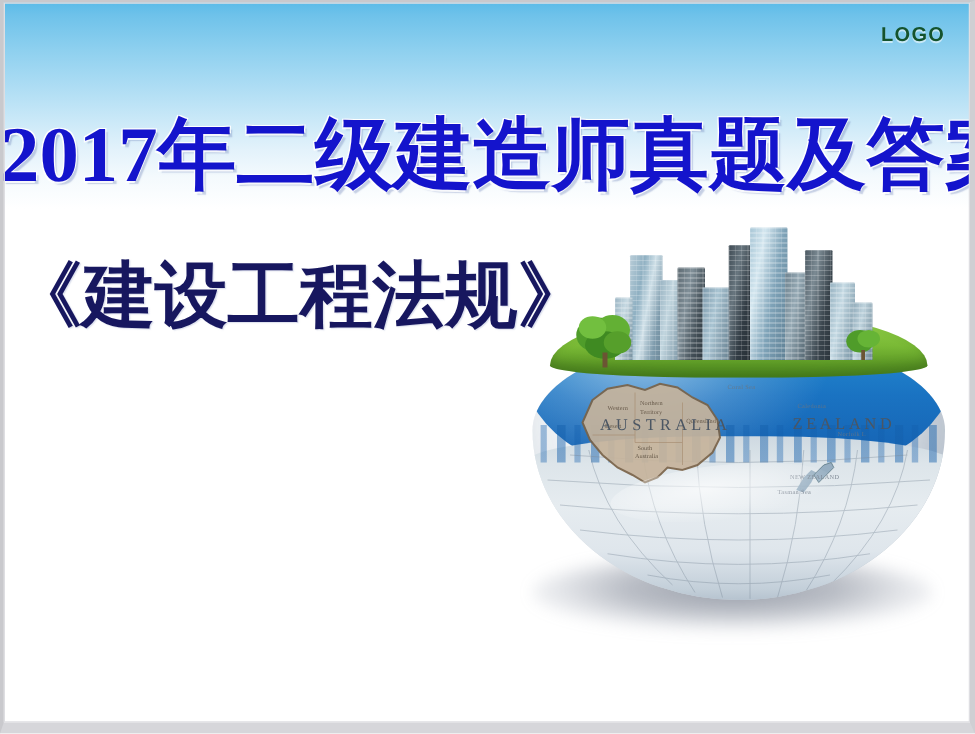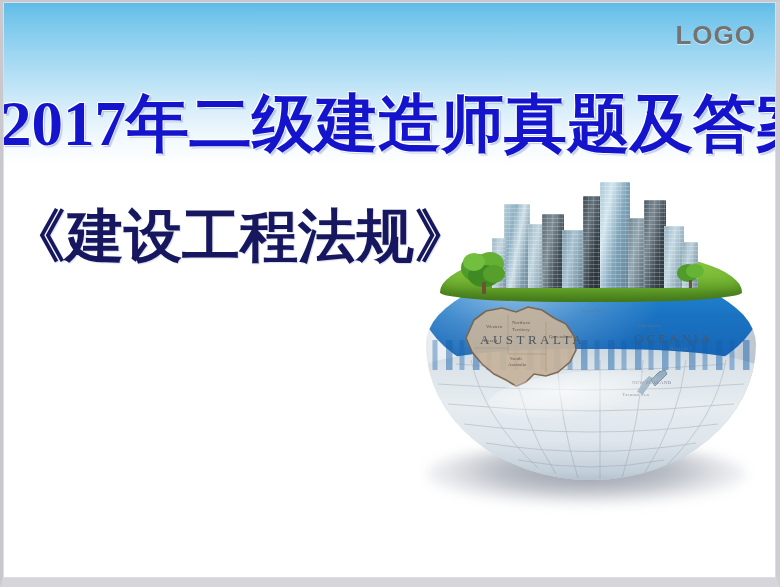--- a/index.html
+++ b/index.html
@@ -60,23 +60,23 @@
     z-index: 1;
   }
 
   
   .logo {
     position: absolute;
     right: 24px;
     top: 20px;
     font-family: "Liberation Sans", sans-serif;
     font-weight: 700;
-    font-size: 26px;
+    font-size: 16px;
     letter-spacing: 1px;
-    color: #737373;
+    color: #14532d;
     text-shadow: 0 1px 0 rgba(255,255,255,0.55);
     z-index: 30;
     user-select: none;
   }
 
   
   .title {
     position: absolute;
     left: 0;
     top: 84px;
@@ -403,21 +403,21 @@
       </div>
 
       <div class="nzealand">
         <svg width="48" height="38" viewBox="0 0 48 38" xmlns="http://www.w3.org/2000/svg">
           <path d="M6,26 L12,16 L18,10 L22,12 L18,20 L12,28 Z" fill="#8fa8bd" stroke="#5d7párt88" stroke-width="0.8" opacity="0.9"></path>
           <path d="M20,14 L28,6 L34,4 L36,8 L30,14 L24,20 Z" fill="#8fa8bd" stroke="#5d7a88" stroke-width="0.8" opacity="0.9"></path>
         </svg>
       </div>
 
       <div class="map-label lbl-australia">AUSTRALIA</div>
-      <div class="map-label lbl-oceania">OCEANIA</div>
+      <div class="map-label lbl-oceania">ZEALAND</div>
       <div class="map-label lbl-small" style="left:206px; top:112px;">NEW ZEALAND</div>
       <div class="map-label lbl-small" style="left:156px; top:40px;">Coral Sea</div>
       <div class="map-label lbl-small" style="left:196px; top:124px;">Tasman Sea</div>
       <div class="map-label lbl-small" style="left:212px; top:55px;">Caledonia</div>
       <div class="map-label lbl-small" style="left:244px; top:78px;">Norfolk I.</div>
 
       <div class="specular"></div>
     </div>
 
     <div class="grass">

